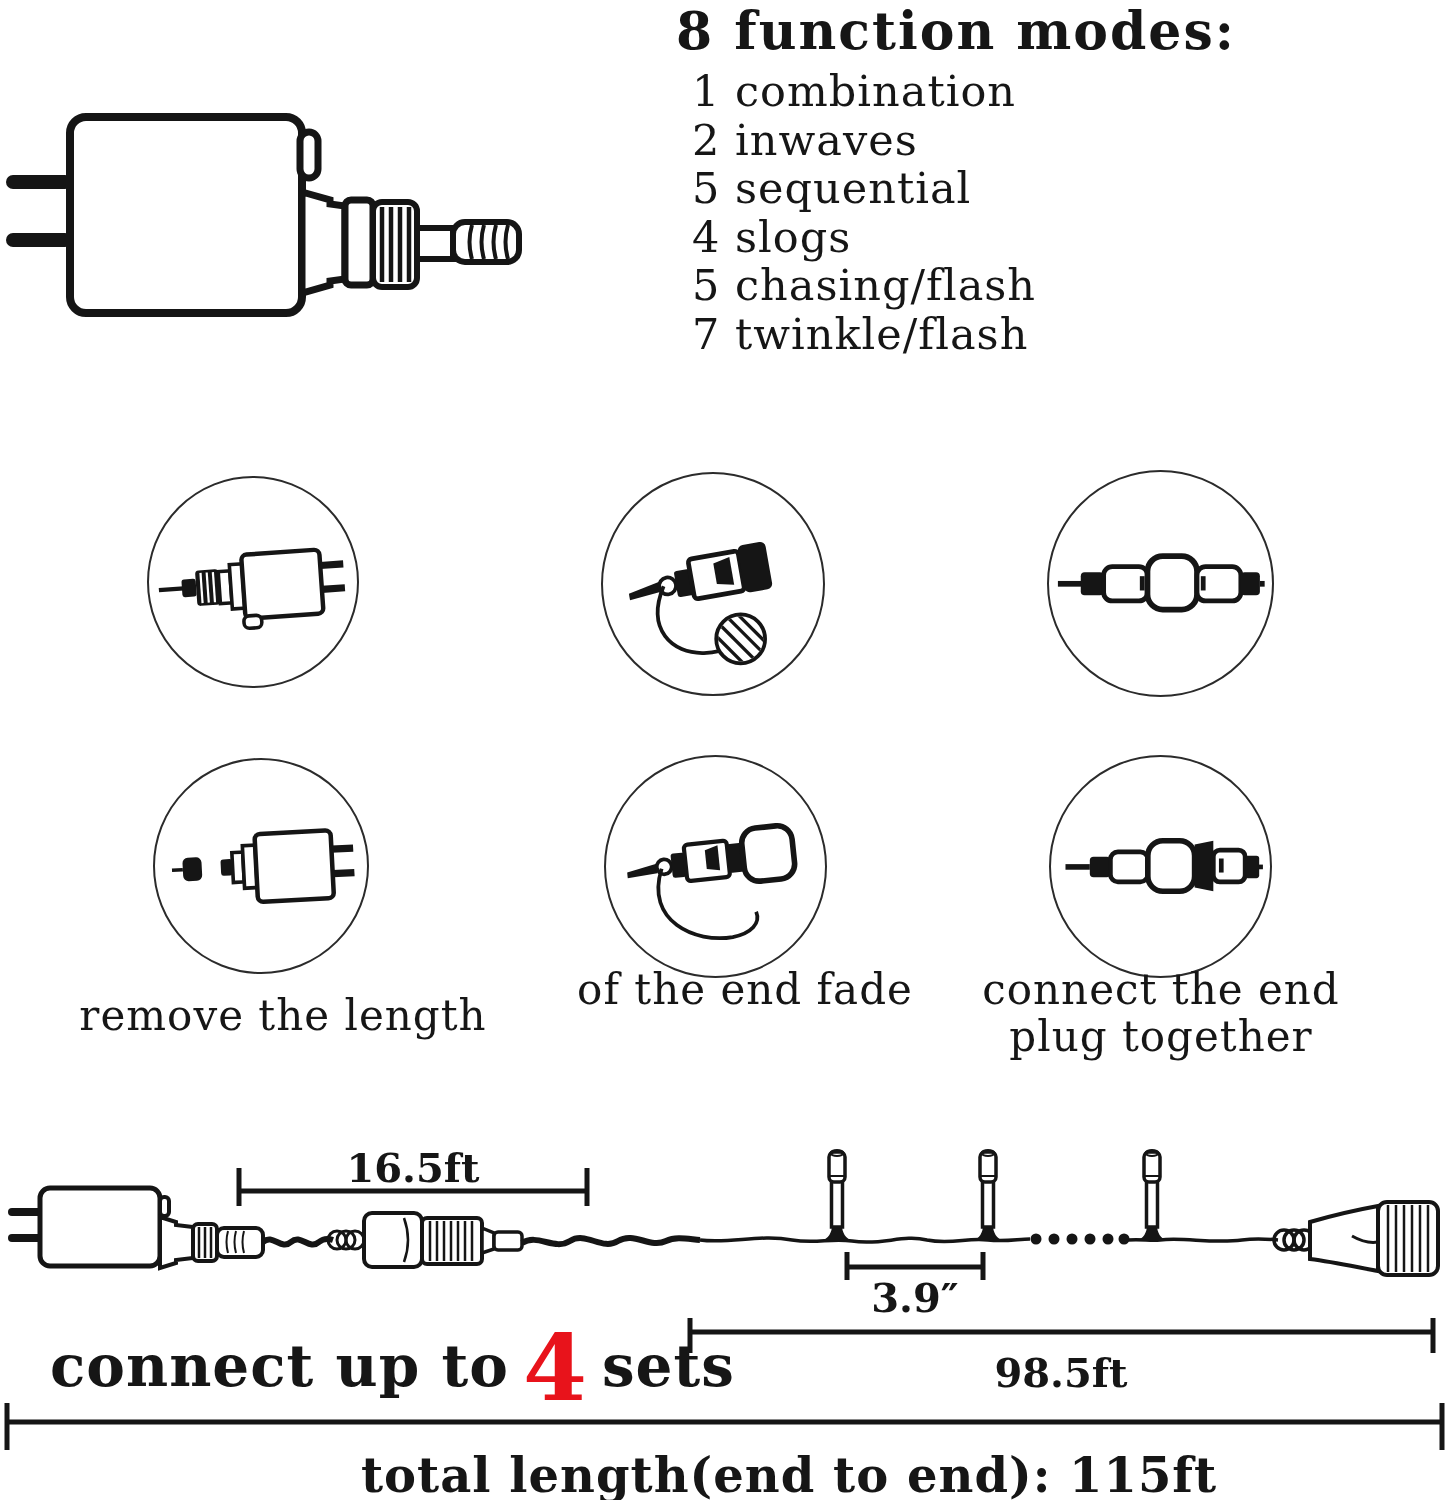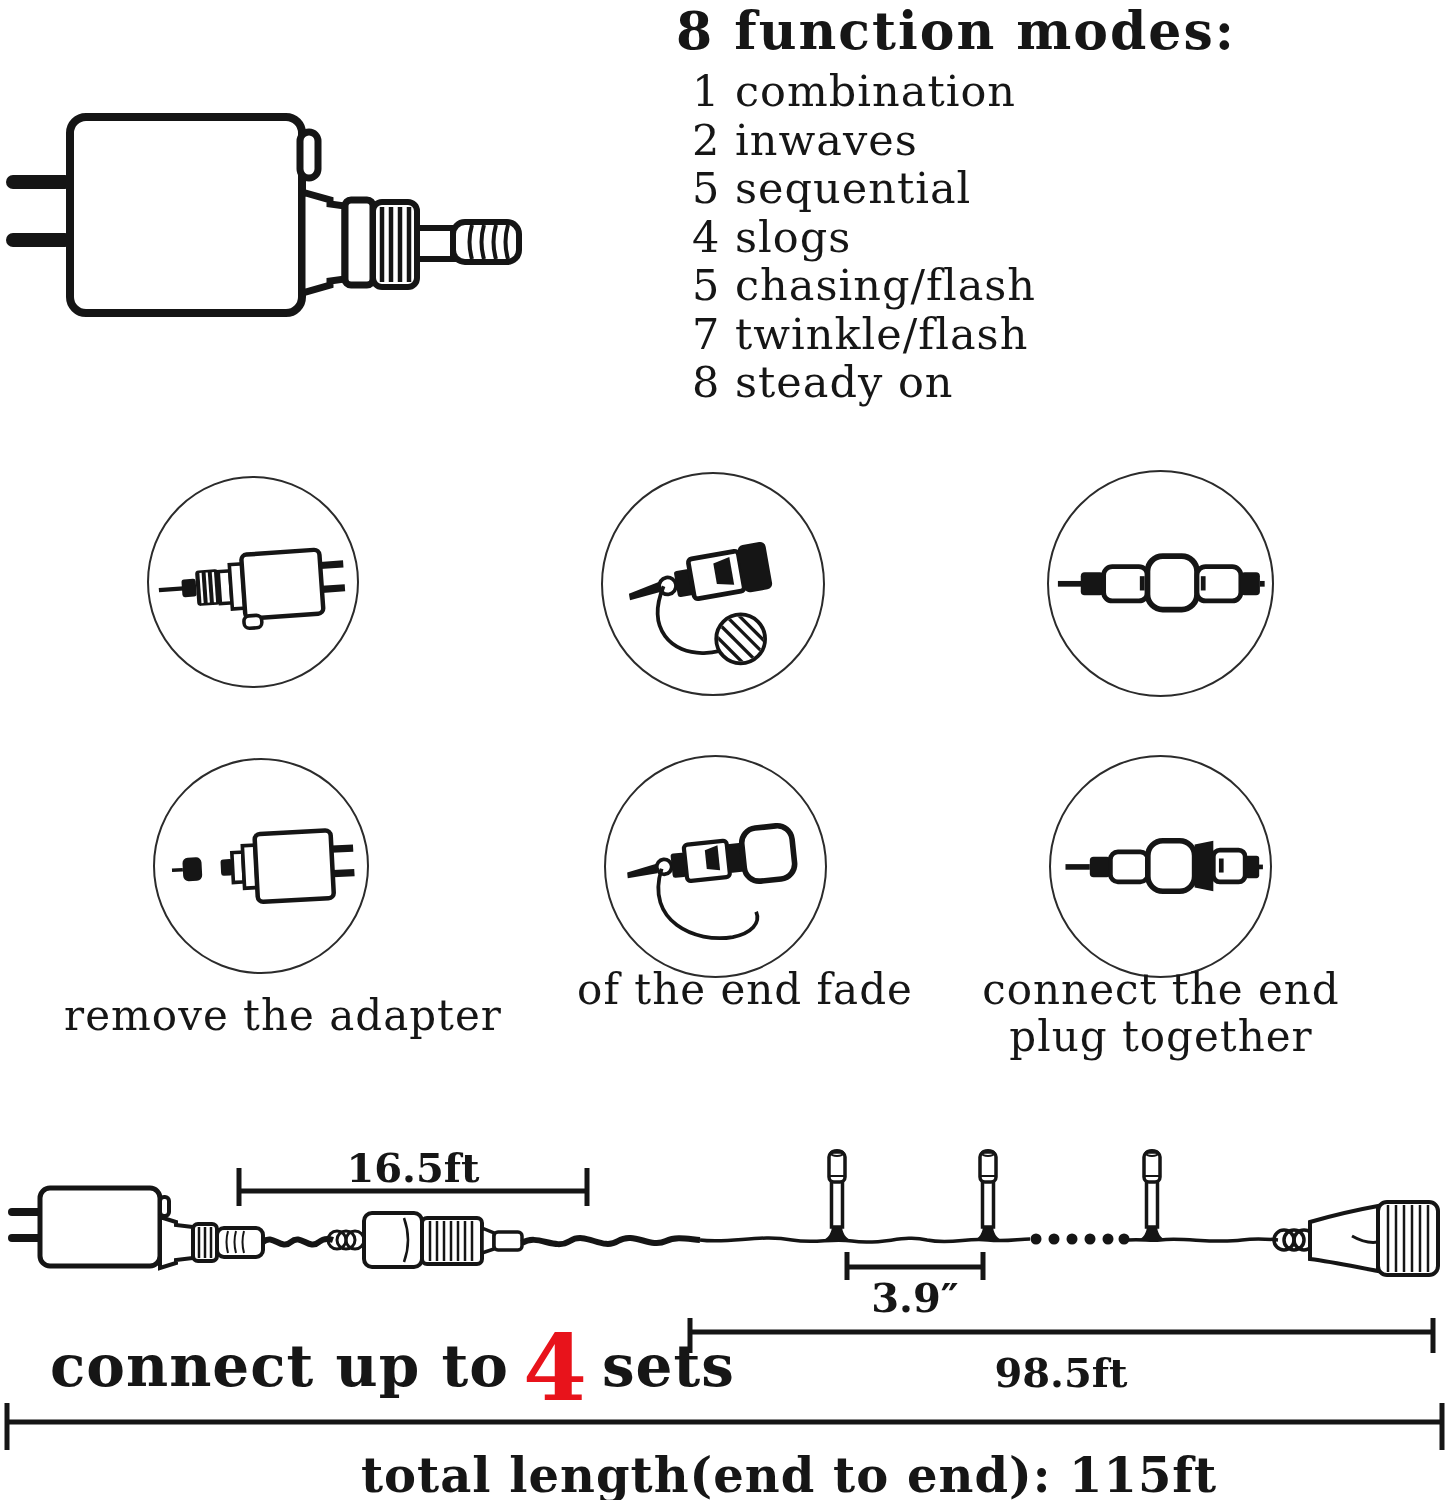--- a/index.html
+++ b/index.html
@@ -58,21 +58,20 @@
 
   <div class="modes">
     <h1>8 function modes:</h1>
     <ul>
       <li>1 combination</li>
       <li>2 inwaves</li>
       <li>5 sequential</li>
       <li>4 slogs</li>
       <li>5 chasing/flash</li>
       <li>7 twinkle/flash</li>
-      <li>8 steady on</li>
     </ul>
   </div>
 
   <div class="circle" style="left:147px;top:476px;width:212px;height:212px;">
     <svg viewBox="0 0 220 220">
       <g transform="rotate(-4 110 110)">
         <line class="ln" x1="4" y1="112" x2="32" y2="112" stroke-width="5"></line>
         <rect class="fl" x="30" y="102" width="16" height="20" rx="3"></rect>
         <rect class="fl" x="46" y="93" width="26" height="40" rx="4"></rect>
         <g stroke="#fff" stroke-width="2.5">
@@ -168,21 +167,21 @@
       <rect class="wh" x="96" y="82" width="50" height="54" rx="16" stroke-width="6"></rect>
       <path class="fl" d="M146,86 L166,82 L166,136 L146,132 Z"></path>
       <rect class="wh" x="166" y="92" width="34" height="34" rx="7" stroke-width="5"></rect>
       <rect class="fl" x="172" y="101" width="5" height="15"></rect>
       <rect class="fl" x="200" y="98" width="15" height="24" rx="3"></rect>
       <line class="ln" x1="214" y1="110" x2="219" y2="110" stroke-width="5"></line>
     </svg>
   </div>
 
   <div class="caption" style="left:58px;top:992px;width:450px;">
-    <div>remove the adapter</div>
+    <div>remove the length</div>
   </div>
   <div class="caption" style="left:525px;top:966px;width:440px;">
     <div>of the end fade</div>
   </div>
   <div class="caption" style="left:941px;top:966px;width:440px;">
     <div>connect the end</div>
     <div>plug together</div>
   </div>
 
   <svg class="art" style="left:0;top:1140px;" width="1450" height="360" viewBox="0 0 1450 360">

